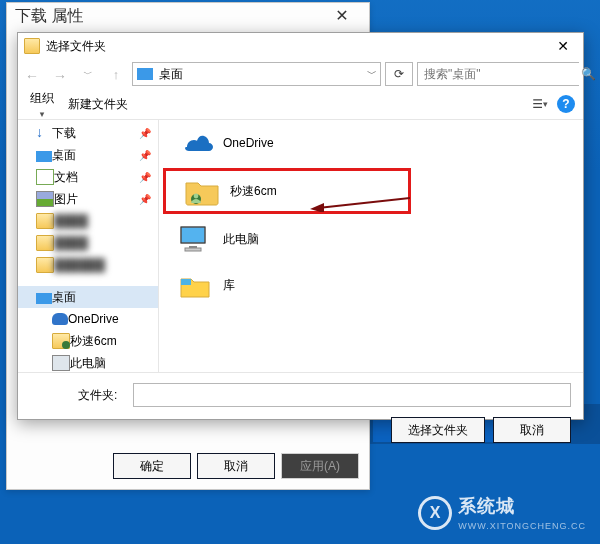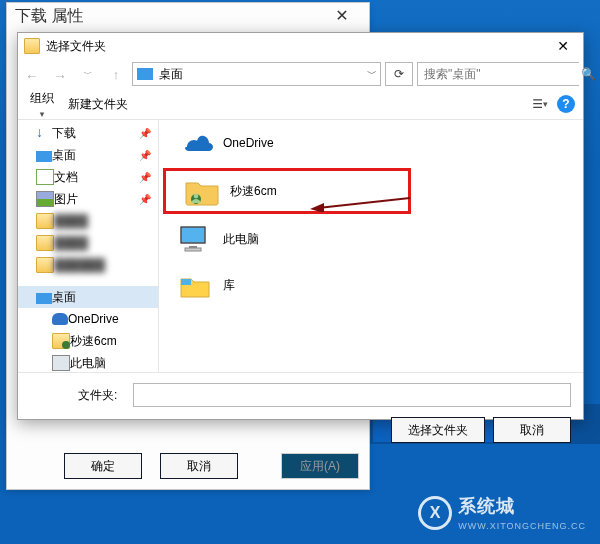--- a/index.html
+++ b/index.html
@@ -10,23 +10,23 @@
   .logo-watermark { position:absolute; right:14px; bottom:12px; color:rgba(255,255,255,.85); display:flex; align-items:center; gap:6px;}
   .logo-watermark .cx { width:28px; height:28px; border:3px solid rgba(255,255,255,.85); border-radius:50%; display:flex; align-items:center; justify-content:center; font-weight:bold; font-size:16px;}
   .logo-watermark .cn { font-size:18px; font-weight:bold; letter-spacing:1px;}
   .logo-watermark .en { font-size:9px; opacity:.7; letter-spacing:1px;}
   .taskbar { position:absolute; left:370px; right:0; bottom:100px; height:40px; background:#0a4e94; opacity:.85;}
   .taskbar .tbitem { width:36px; height:32px; margin:4px 3px; background:#0c63c2; border-top:2px solid #4fb6ff; display:inline-block;}
   
   .propwin { position:absolute; left:6px; top:2px; width:362px; height:486px; background:#fdfdfd; border:1px solid #c7c7c7; box-shadow:0 2px 6px rgba(0,0,0,.15);}
   .propwin .titlebar { height:26px; line-height:26px; padding:0 8px; font-size:16px; color:#333; display:flex; align-items:center;}
   .propwin .titlebar .close { margin-left:auto; width:38px; text-align:center; color:#333;}
-  .propwin .footer { position:absolute; bottom:10px; right:10px; display:flex; gap:18px;}
+  .propwin .footer { position:absolute; bottom:10px; right:10px; display:flex; gap:6px;}
   .winbtn { width:76px; height:24px; background:#f6f6f6; border:1px solid #0f172a; font-size:12px; display:inline-flex; align-items:center; justify-content:center; cursor:pointer;}
-  .winbtn.disabled { color:#9a9a9a; border-color:#d0d0d0; background:#0c4a6e;margin-left:25px;}
+  .winbtn.disabled { color:#9a9a9a; border-color:#d0d0d0; background:#404040;}
   
   .picker { position:absolute; left:17px; top:32px; width:565px; height:386px; background:#fff; border:1px solid #9f9f9f; box-shadow:0 4px 16px rgba(0,0,0,.35);}
   .picker .titlebar { height:26px; display:flex; align-items:center; padding-left:6px; font-size:12px;}
   .picker .titlebar .icon { width:14px; height:14px; background:linear-gradient(#ffe9a6,#f6c95a); border:1px solid #d7ab3c; margin-right:6px; border-radius:1px;}
   .picker .titlebar .close { margin-left:auto; width:40px; height:26px; display:flex; align-items:center; justify-content:center; font-size:14px; cursor:pointer;}
   .picker .addrrow { display:flex; align-items:center; height:30px; padding:0 4px 0 2px; gap:4px;}
   .navarrow { width:24px; height:24px; color:#b0b0b0; display:flex; align-items:center; justify-content:center; font-size:14px;}
   .navarrow.up { font-size:13px;}
   .addressbar { flex:1; height:22px; border:1px solid #b7b7b7; display:flex; align-items:center;}
   .addressbar .icon { width:16px; height:12px; background:#3b99e8; margin:0 4px;}

